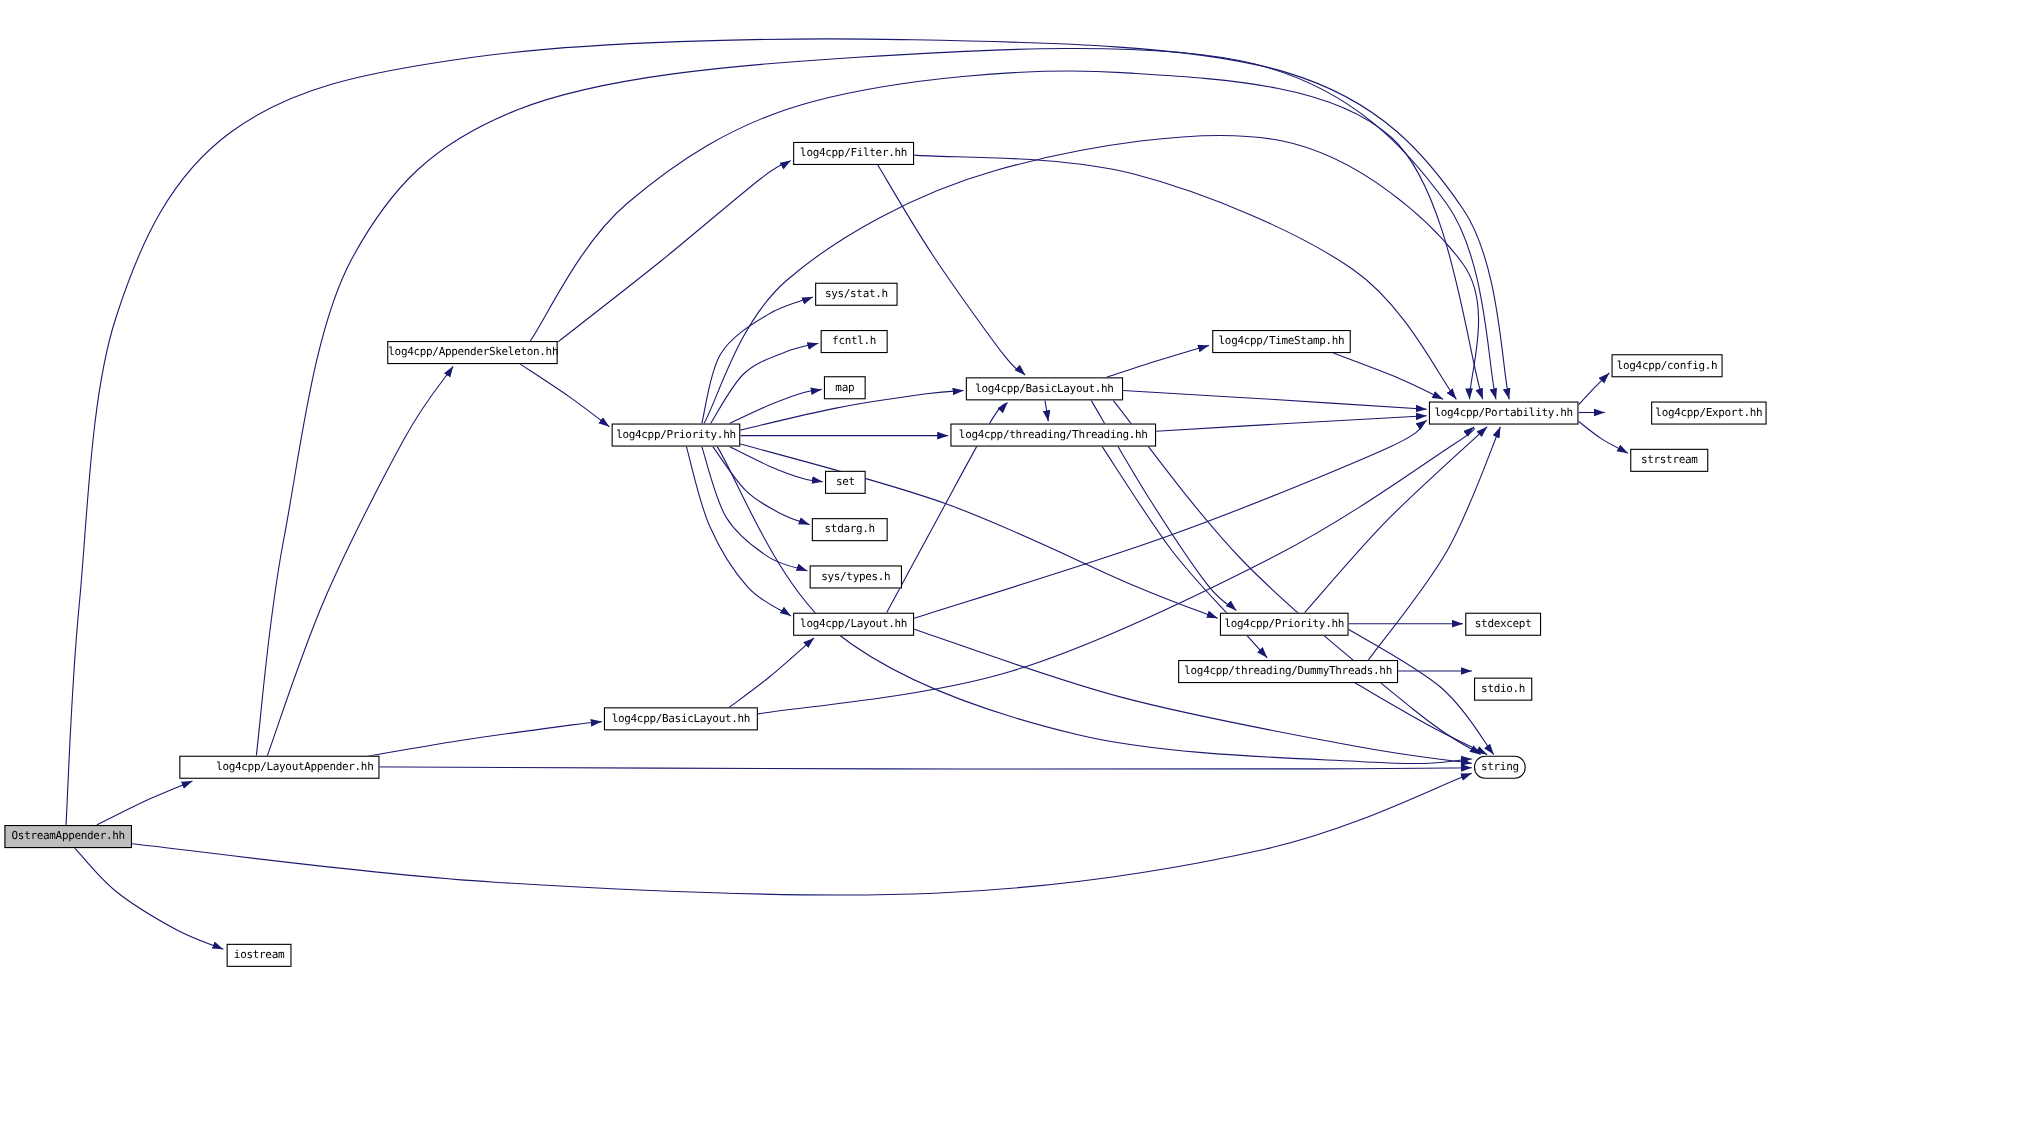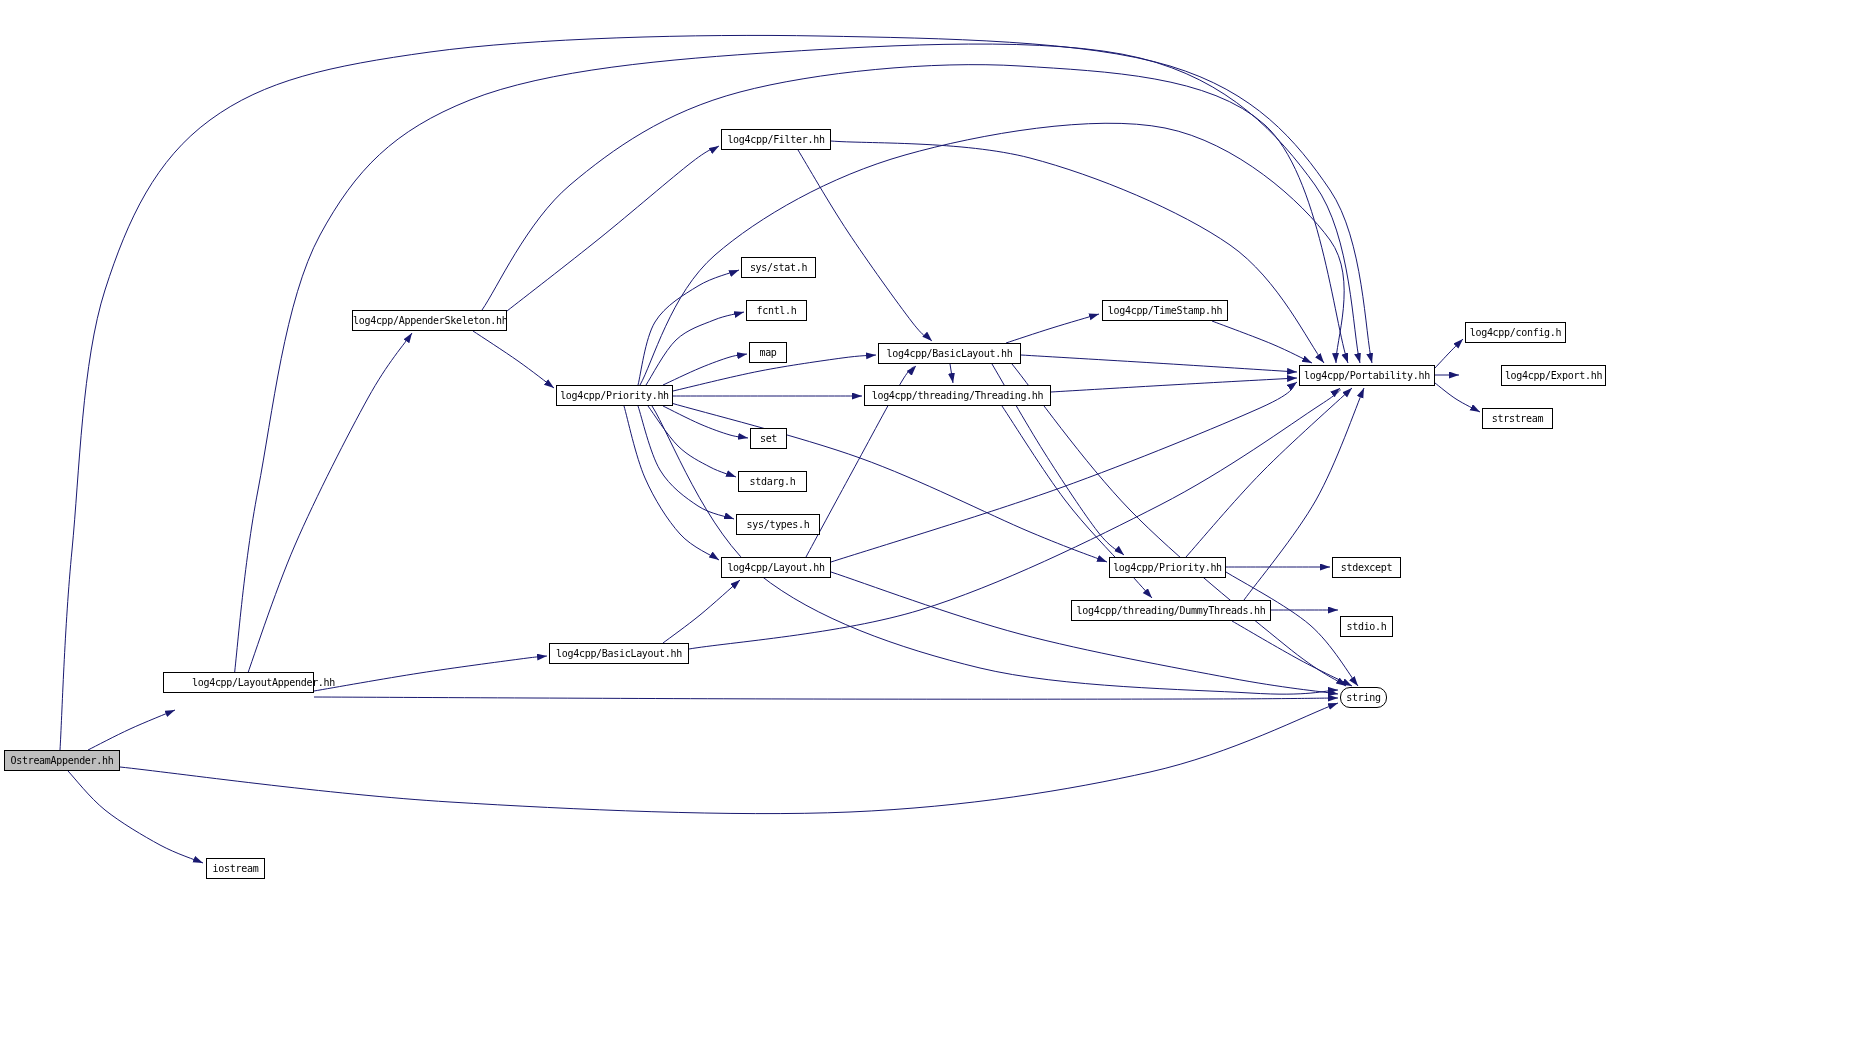--- a/index.html
+++ b/index.html
@@ -72,21 +72,21 @@
       <path d="M1226,567 C1236.6666666666667,567 1272.6666666666667,567 1290,567 C1307.3333333333333,567 1323.3333333333333,567 1330,567" class="edge" marker-end="url(#arrowhead)"></path>
       <path d="M1226,572 C1240,580.8333333333334 1288,606 1310,625 C1332,644 1350,675.8333333333334 1358,686" class="edge" marker-end="url(#arrowhead)"></path>
       <path d="M1186,557 C1198.6666666666667,542.8333333333334 1234.3333333333333,500.1666666666667 1262,472 C1289.6666666666667,443.8333333333333 1337,402 1352,388" class="edge" marker-end="url(#arrowhead)"></path>
       <path d="M1271,610 C1277.5,610 1298.8333333333333,610 1310,610 C1321.1666666666667,610 1333.3333333333333,610 1338,610" class="edge" marker-end="url(#arrowhead)"></path>
       <path d="M1232,621 C1243.3333333333333,627.5 1280,649.1666666666666 1300,660 C1320,670.8333333333334 1343.3333333333333,681.6666666666666 1352,686" class="edge" marker-end="url(#arrowhead)"></path>
       <path d="M1244,600 C1256,583.3333333333334 1296,535.3333333333334 1316,500 C1336,464.6666666666667 1356,406.6666666666667 1364,388" class="edge" marker-end="url(#arrowhead)"></path>
     </svg>
   <div id="node-layer">
       <div class="node root" style="left: 4px; top: 750px; width: 116px;">OstreamAppender.hh</div>
       <div class="node" style="left: 206px; top: 858px; width: 59px; text-align: center;">iostream</div>
-      <div class="node" style="left: 163px; top: 672px; width: 151px; padding-left: 28px;">log4cpp/LayoutAppender.hh</div>
+      <div class="node" style="left: 163px; top: 687px; width: 182px; padding-left: 28px;">log4cpp/LayoutAppender.hh</div>
       <div class="node" style="left: 549px; top: 643px; width: 140px;">log4cpp/BasicLayout.hh</div>
       <div class="node" style="left: 352px; top: 310px; width: 155px;">log4cpp/AppenderSkeleton.hh</div>
       <div class="node" style="left: 721px; top: 129px; width: 110px;">log4cpp/Filter.hh</div>
       <div class="node" style="left: 556px; top: 385px; width: 117px;">log4cpp/Priority.hh</div>
       <div class="node" style="left: 741px; top: 257px; width: 75px;">sys/stat.h</div>
       <div class="node" style="left: 746px; top: 300px; width: 61px;">fcntl.h</div>
       <div class="node" style="left: 749px; top: 342px; width: 38px;">map</div>
       <div class="node" style="left: 750px; top: 428px; width: 37px;">set</div>
       <div class="node" style="left: 738px; top: 471px; width: 69px;">stdarg.h</div>
       <div class="node" style="left: 736px; top: 514px; width: 84px;">sys/types.h</div>

